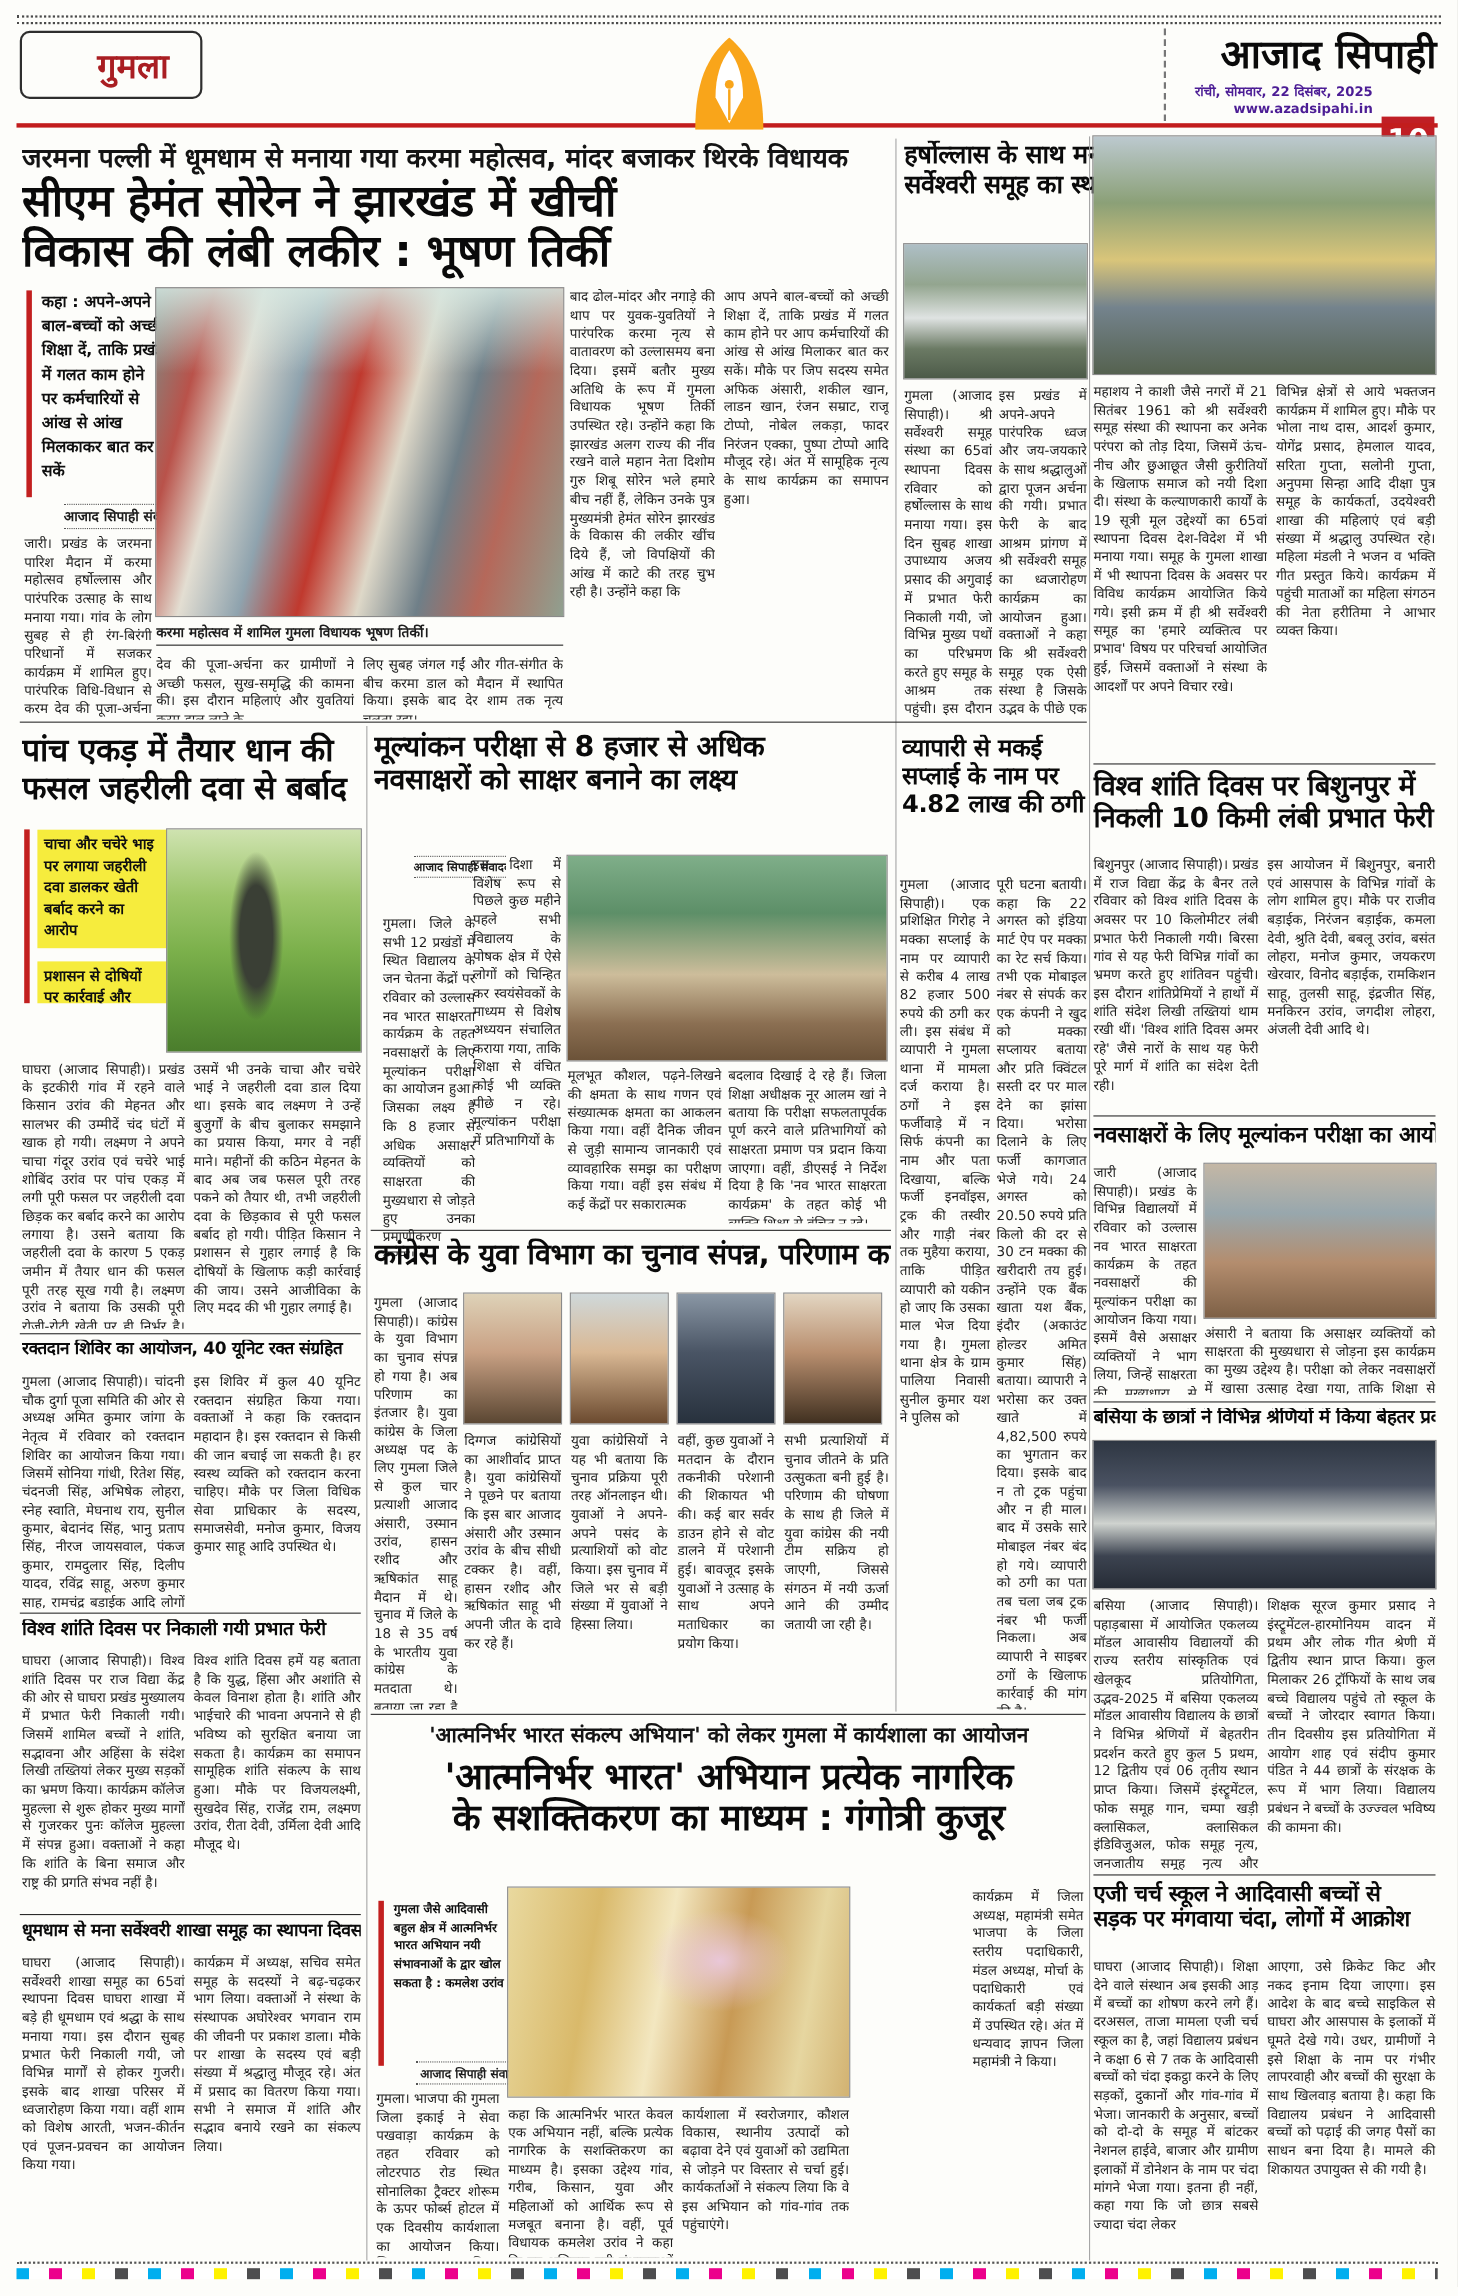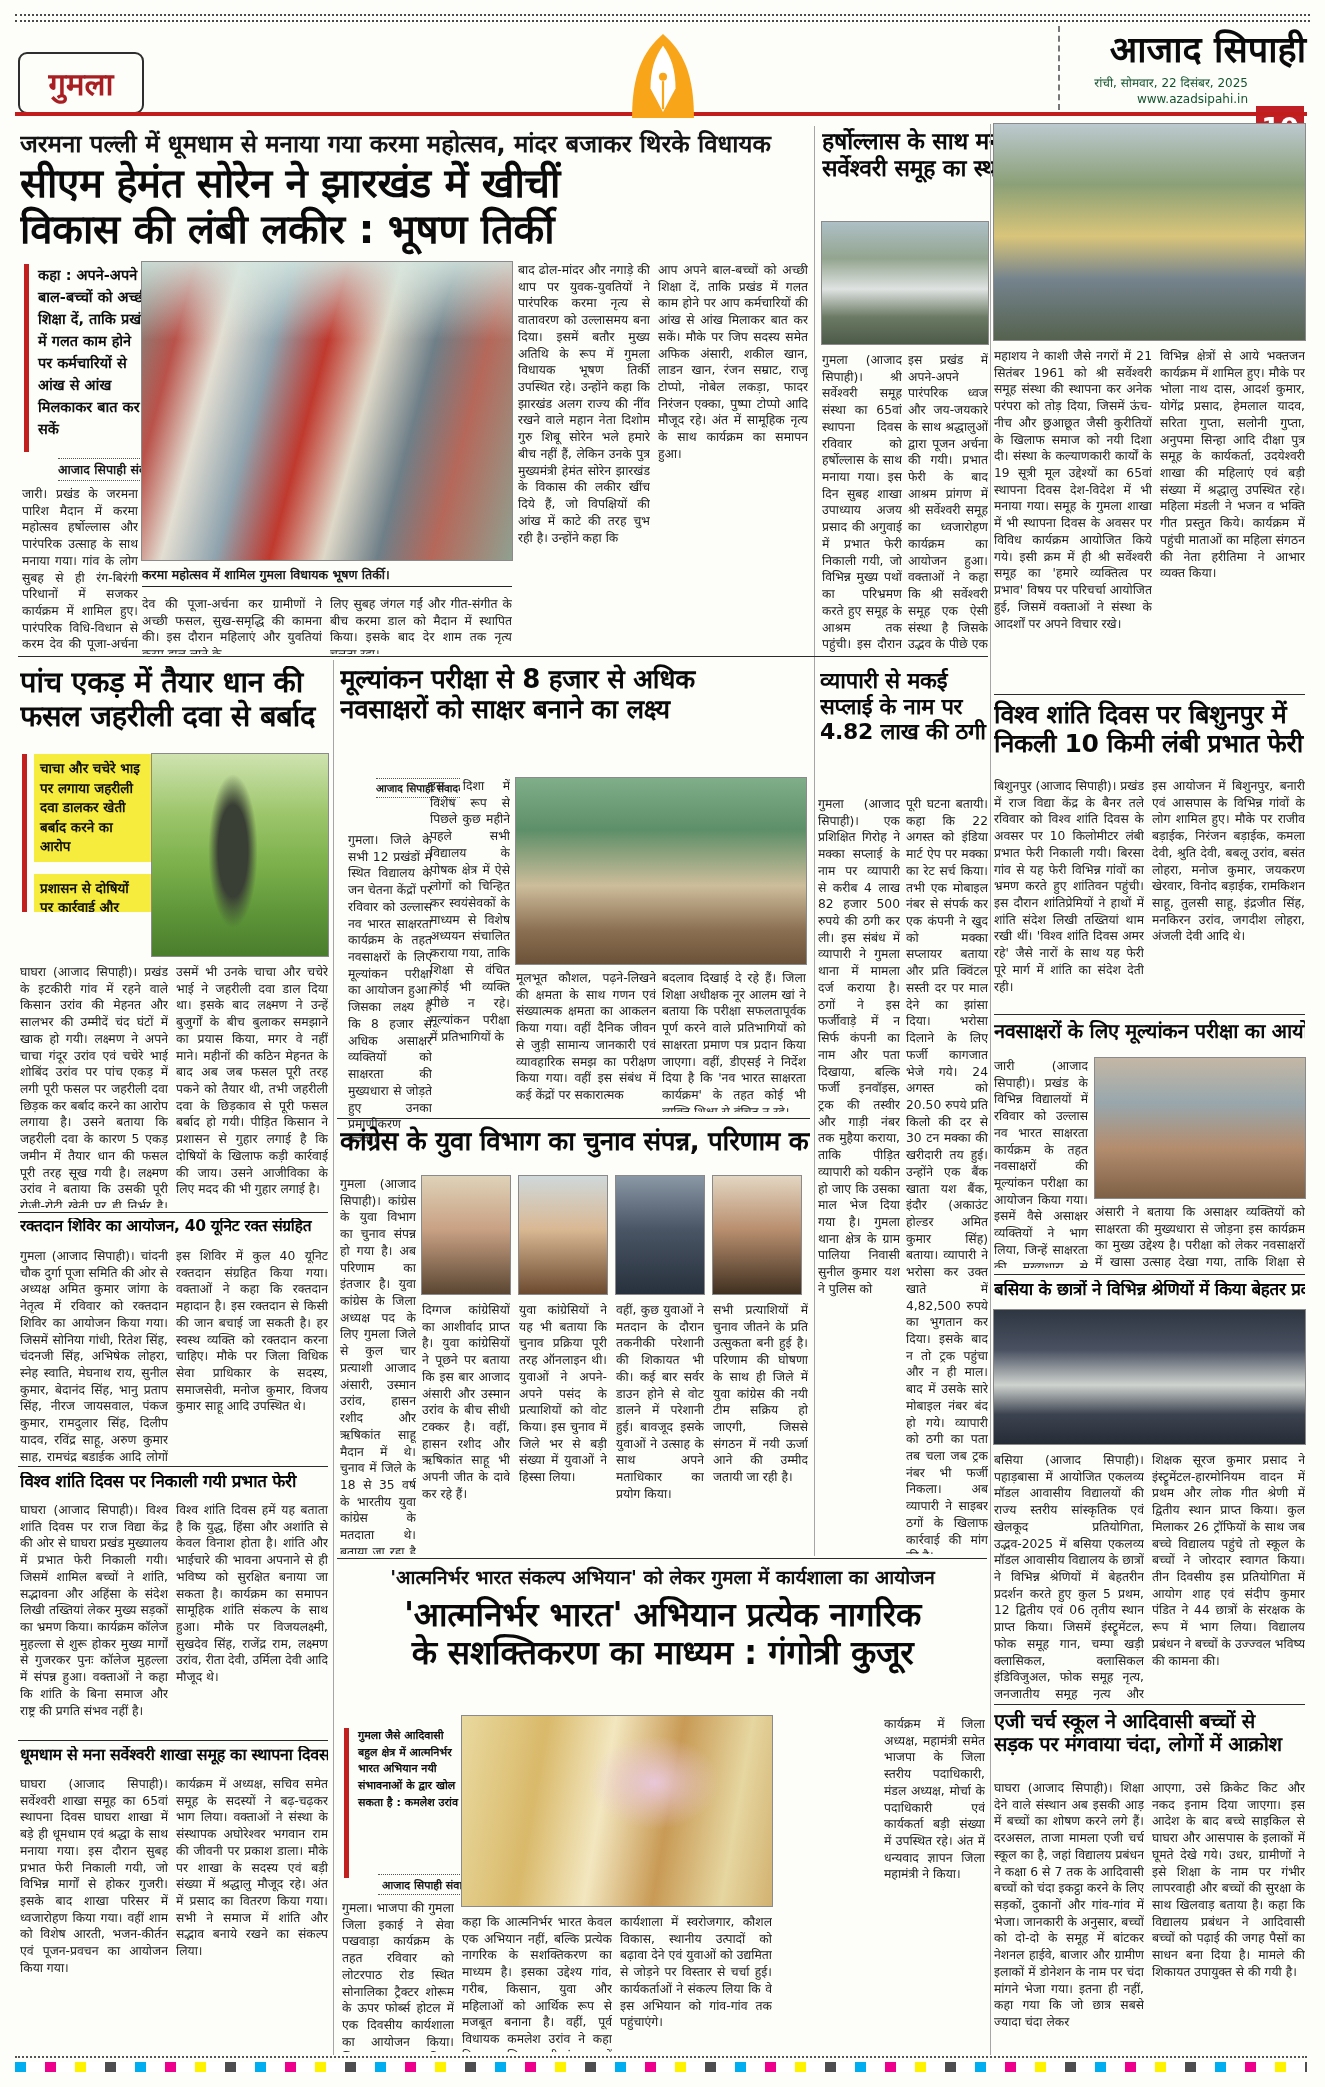--- a/index.html
+++ b/index.html
@@ -23,21 +23,21 @@
       overflow:hidden;white-space:nowrap;}
   .photo{outline:1px solid #8a8a8a;}
   .vr{border-left:1px solid #a6a6a6;width:0;}
   .hrx{border-top:1.3px solid #2b2b2b;height:0;}
   .dotted{border-top:2px dotted #4a4a4a;height:0;}
 
   
   #edition-box{border:2.5px solid #2e2e2e;border-radius:9px;display:flex;align-items:center;
       justify-content:center;font-size:31px;font-weight:800;color:#a91e22;}
   #masthead{font-size:36px;font-weight:800;color:#0a0a0a;text-align:right;white-space:nowrap;}
-  #dateline,#website{font-size:12px;font-weight:400;text-align:right;white-space:nowrap;color:#14532d;}
+  #dateline,#website{font-size:12px;font-weight:700;text-align:right;white-space:nowrap;color:#4c1d95;}
   #pagebox{background:#c01f25;color:#fff;display:flex;align-items:center;justify-content:center;
       font-size:27px;font-weight:800;margin-top:38px;}
   #red-rule{border-top:4px solid #c21d1d;height:0;}
   #mast-divider{border-left:2px dashed #777;width:0;}
 
   
   .ph-karma{background:
      linear-gradient(180deg,rgba(214,232,226,.85) 0%,rgba(214,232,226,0) 26%),
      linear-gradient(105deg,#7d8d86 0%,#b9524a 12%,#e3ded2 22%,#8fa3ae 34%,#c0392e 46%,#ded8c8 58%,#6f7f88 70%,#b5685a 82%,#90a090 100%);}
   .ph-suv{background:linear-gradient(180deg,#aebfc6 0%,#93a58f 30%,#dfe3e2 55%,#6b7a64 78%,#4c5a48 100%);}
@@ -62,21 +62,21 @@
      #fff200 60px 71px,#ffffff 71px 90px,#4d4d4f 90px 101px,#ffffff 101px 120px);}
 </style>
 </head>
 <body>
 
 <div id="page">
 
   <div class="abs dotted" style="left:15px;top:14px;width:1295px;"></div>
   <div class="abs dotted" style="left:15px;top:20px;width:1295px;"></div>
 
-  <div id="edition-box" class="abs" style="left:18px;top:52px;width:122px;height:58px;">
+  <div id="edition-box" class="abs" style="left:18px;top:28px;width:122px;height:58px;padding-left:40px;">
     <span>गुमला</span>
   </div>
 
   <div class="abs" style="left:626px;top:34px;width:74px;height:84px;z-index:3;">
     <svg width="74" height="84" viewBox="0 0 100 114">
       <path d="M50 0 C22 24 8 56 8 114 L92 114 C92 56 78 24 50 0 Z" fill="#f9a51a"></path>
       <path d="M50 16 C39 31 33 49 33 74 L50 106 L67 74 C67 49 61 31 50 16 Z" fill="#ffffff"></path>
       <circle cx="50" cy="58" r="5.5" fill="#f9a51a"></circle>
       <rect x="48.5" y="64" width="3" height="38" fill="#f9a51a"></rect>
     </svg>

